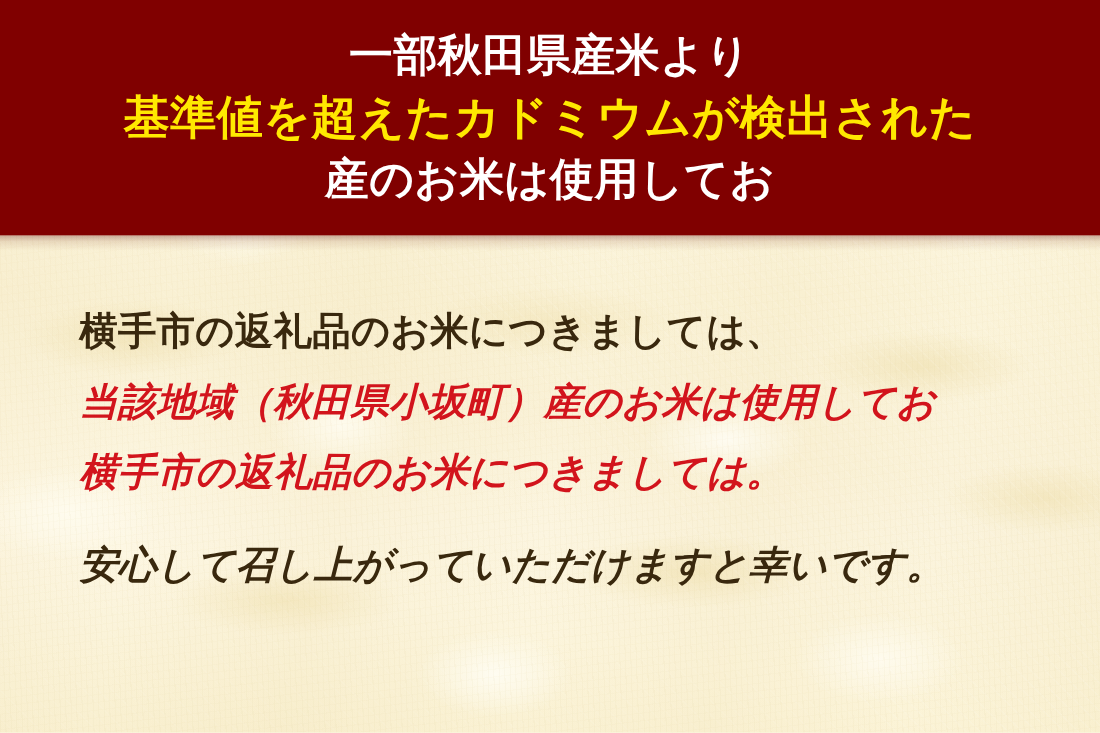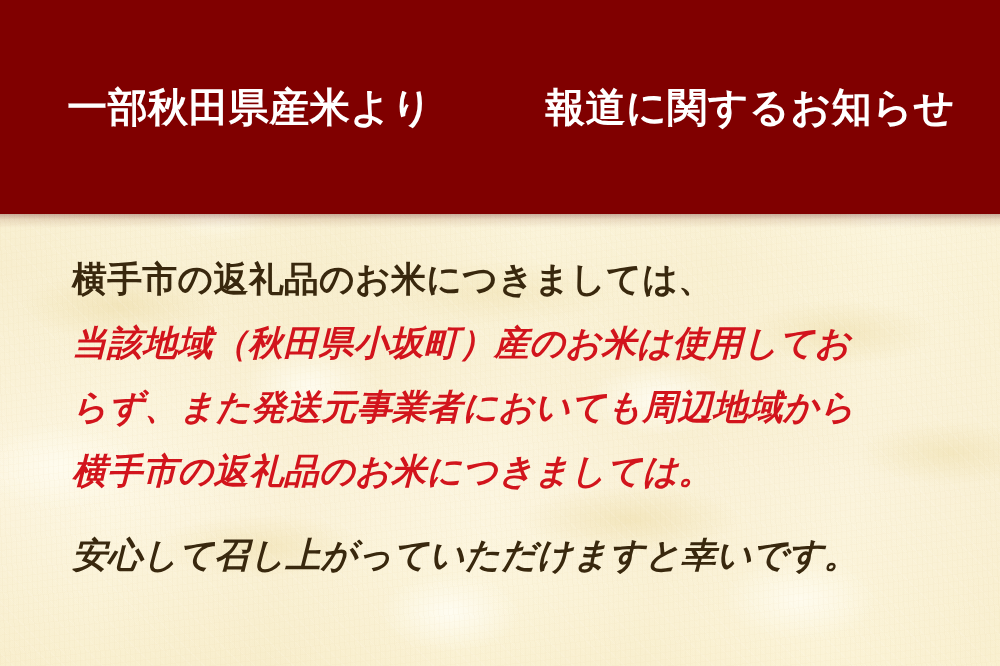--- a/index.html
+++ b/index.html
@@ -70,21 +70,21 @@
 
   
   #header-band {
     position: absolute;
     left: 0;
     top: 0;
     width: 1000px;
     height: 214px;
     background-color: #800000;
     display: flex;
-    flex-direction: row;
+    flex-direction: column;
     align-items: center;
     justify-content: center;
     z-index: 3;
   }
   #header-shadow {
     position: absolute;
     left: 0;
     top: 214px;
     width: 1000px;
     height: 14px;
@@ -107,21 +107,21 @@
   .head-line.yellow { color: #ffe800; font-size: 42px; }
 
   
   #body-copy {
     position: absolute;
     left: 0;
     top: 214px;
     width: 1000px;
     height: 452px;
     z-index: 4;
-    padding: 33px 60px 0 72px;
+    padding: 56px 60px 0 72px;
     box-sizing: border-box;
   }
   .body-line {
     display: block;
     font-family: "DejaVu Sans", "Liberation Sans", sans-serif;
     font-weight: 700;
     font-size: 35px;
     line-height: 64px;
     letter-spacing: 0.005em;
     white-space: nowrap;
@@ -135,30 +135,30 @@
 </head>
 <body>
 
 <div id="banner">
 
   <div class="paper-texture"></div>
   <div class="paper-fibres"></div>
 
   <div id="header-band">
     <span class="head-line white">一部秋田県産米より</span>
-    <span class="head-line white">報道に関するお知らせ</span>
+    <span class="head-line yellow">基準値を超えたカドミウムが検出された</span>
+    <span class="head-line white">産のお米は使用してお</span>
   </div>
   <div id="header-shadow"></div>
 
   <div id="body-copy">
 
     <p class="para">
       <span class="body-line brown">横手市の返礼品のお米につきましては、</span>
       <span class="body-line red">当該地域（秋田県小坂町）産のお米は使用してお</span>
-      <span class="body-line red">らず、また発送元事業者においても周辺地域から</span>
       <span class="body-line red">横手市の返礼品のお米につきましては。</span>
     </p>
 
     <p class="para">
       <span class="body-line brown spacer-top">安心して召し上がっていただけますと幸いです。</span>
     </p>
 
   </div>
 
 </div>

